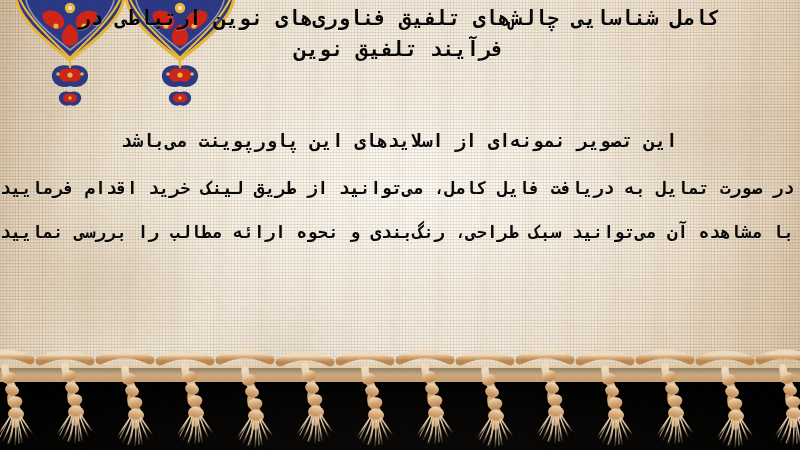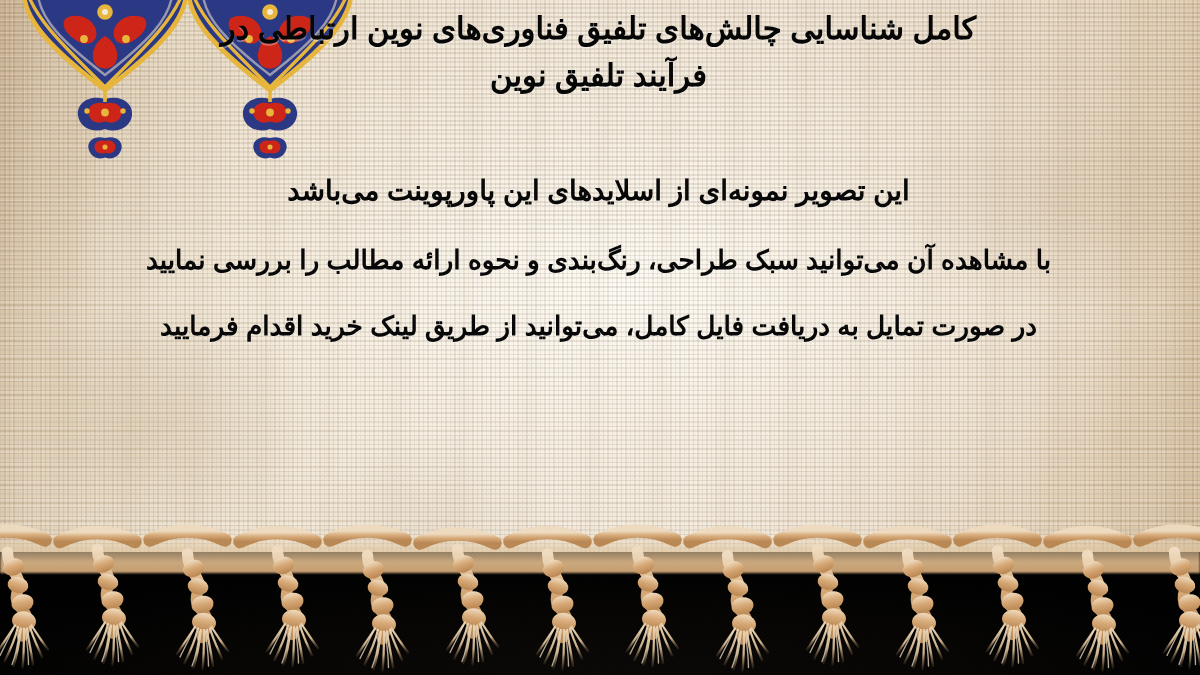--- a/index.html
+++ b/index.html
@@ -6,21 +6,21 @@
   html, body {
     margin: 0;
     padding: 0;
     background: #000;
   }
   #slide {
     position: relative;
     width: 800px;
     height: 450px;
     overflow: hidden;
-    font-family: Liberation Sans, sans-serif;
+    font-family: Liberation Mono, monospace;
     background: #efe6d6;
     user-select: none;
   }
 
   
   .canvas-bg {
     position: absolute;
     inset: 0 0 0 0;
     background:
       radial-gradient(ellipse 70% 60% at 52% 42%,
@@ -140,21 +140,21 @@
     right: 6px;
     width: 790px;
     text-align: center;
     color: #070707;
     font-size: 18.5px;
     font-weight: 700;
     line-height: 2.52;
     text-shadow: 0 1px 0 rgba(255,255,255,0.28);
   }
   .body-text .line { display:block; white-space: nowrap; }
-  .body-text .line.l1 { font-size: 18.5px; }
+  .body-text .line.l1 { font-size: 18.5px; margin-top: 16px; }
   .body-text .line.l2 { font-size: 17.6px; }
   .body-text .line.l3 { font-size: 17.6px; }
 
   
   .fringe-zone {
     position: absolute;
     left: 0;
     right: 0;
     bottom: 0;
     height: 110px;
@@ -280,22 +280,22 @@
 
   <div class="text-layer">
 
     <div class="title">
       <span class="ln1">کامل شناسایی چالش‌های تلفیق فناوری‌های نوین ارتباطی در</span>
       <span class="ln2">فرآیند تلفیق نوین</span>
     </div>
 
     <div class="body-text">
       <span class="line l1">این تصویر نمونه‌ای از اسلایدهای این پاورپوینت می‌باشد</span>
+      <span class="line l3">در صورت تمایل به دریافت فایل کامل، می‌توانید از طریق لینک خرید اقدام فرمایید</span>
       <span class="line l2">با مشاهده آن می‌توانید سبک طراحی، رنگ‌بندی و نحوه ارائه مطالب را بررسی نمایید</span>
-      <span class="line l3">در صورت تمایل به دریافت فایل کامل، می‌توانید از طریق لینک خرید اقدام فرمایید</span>
     </div>
 
   </div>
 
   <div class="fringe-zone">
     <div class="fringe-black"></div>
     <div class="fringe-band"></div>
 
     <svg class="fringe-svg" viewBox="0 0 800 110" preserveAspectRatio="none" xmlns="http://www.w3.org/2000/svg" aria-hidden="true">
       <defs>

